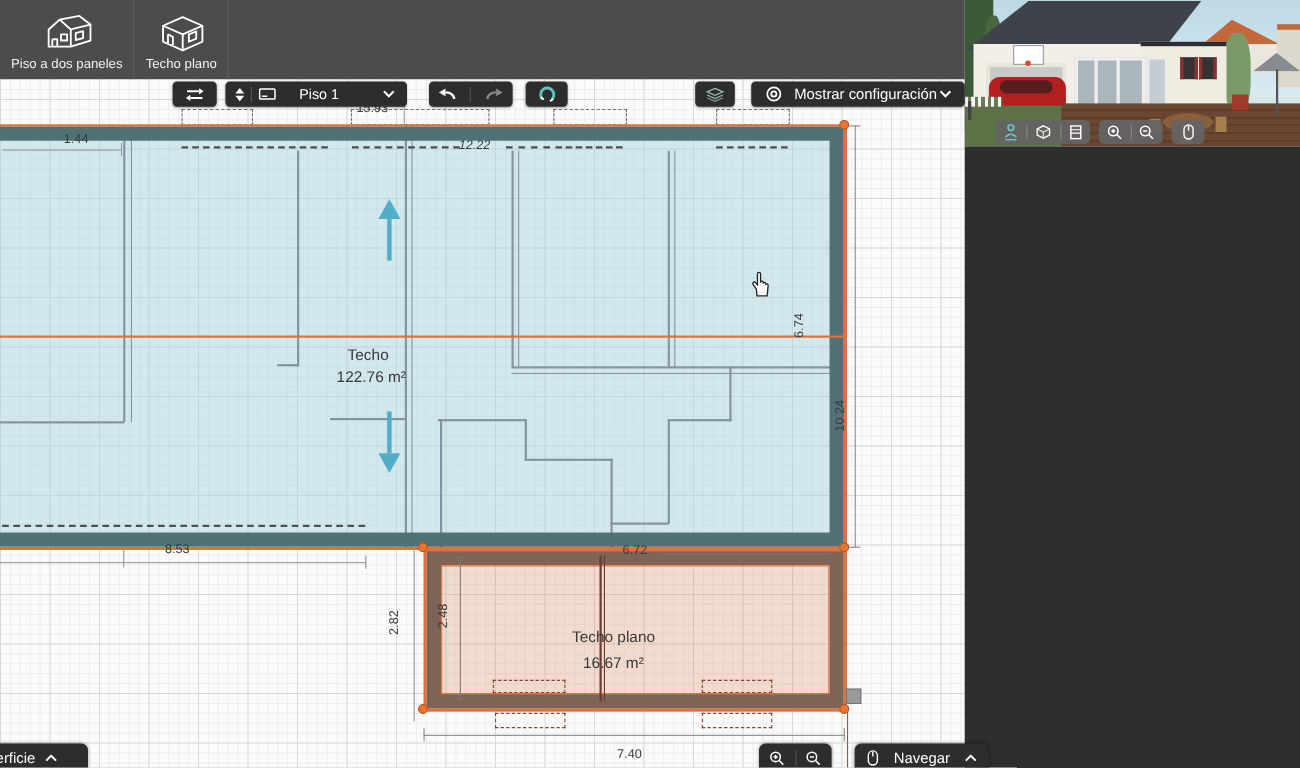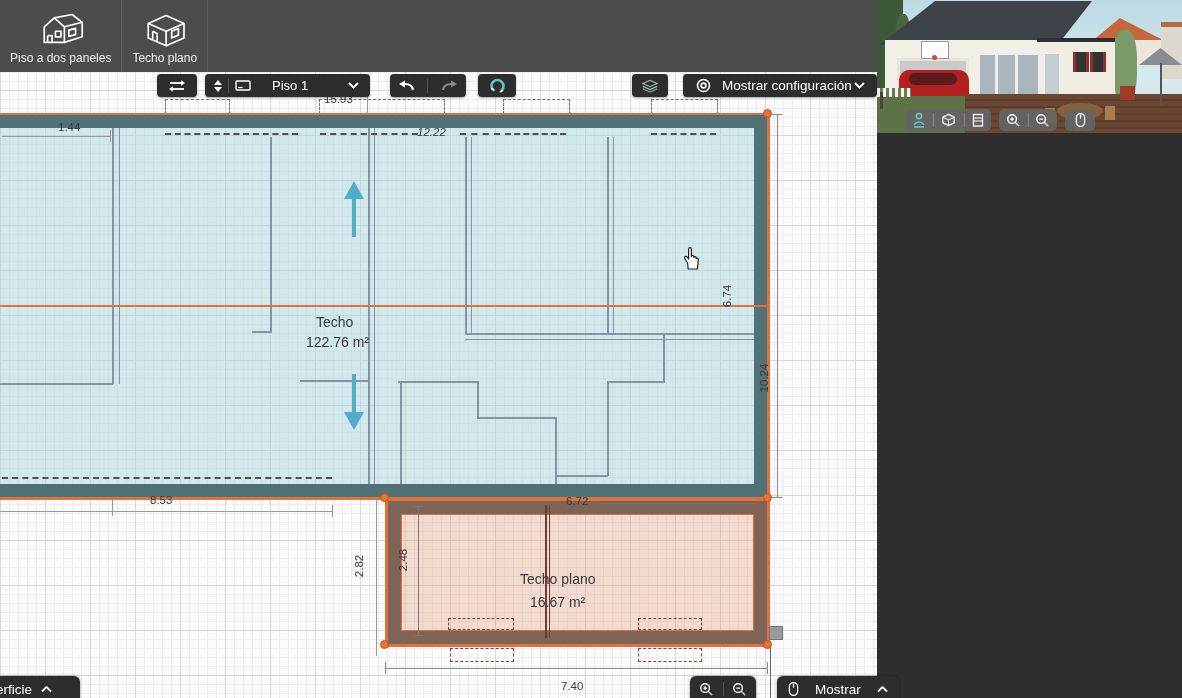--- a/index.html
+++ b/index.html
@@ -353,19 +353,19 @@
   <svg width="15" height="15" viewBox="0 0 16 16">
     <circle cx="6.5" cy="6.5" r="4.6" fill="none" stroke="#fff" stroke-width="1.5"></circle>
     <path d="M10,10 L14,14 M4.5,6.5 H8.5" stroke="#fff" stroke-width="1.5"></path>
   </svg>
 </div>
 <div class="bbtn" style="left:777px;width:100px;padding:0 11px;justify-content:space-between;">
   <svg width="11" height="16" viewBox="0 0 12 16">
     <rect x="1.5" y="1" width="9" height="14" rx="4.5" fill="none" stroke="#fff" stroke-width="1.4"></rect>
     <path d="M6,2 V6.5" stroke="#fff" stroke-width="1.4"></path>
   </svg>
-  <span>Mostrar</span>
+  <span>Navegar</span>
   <svg width="11" height="7" viewBox="0 0 11 7">
     <path d="M1,5.5 L5.5,1 10,5.5" fill="none" stroke="#fff" stroke-width="1.8"></path>
   </svg>
 </div>
 
 </div>
 
 </body></html>

